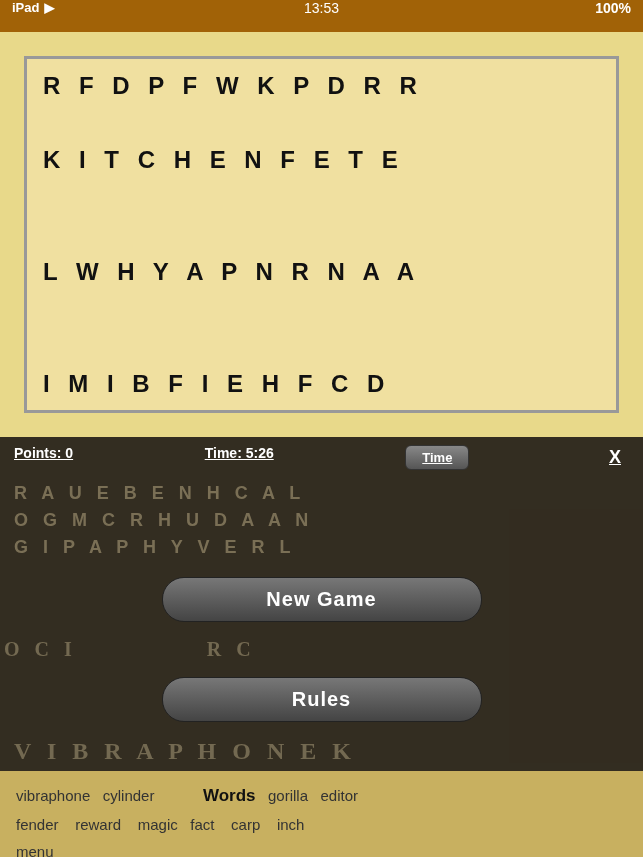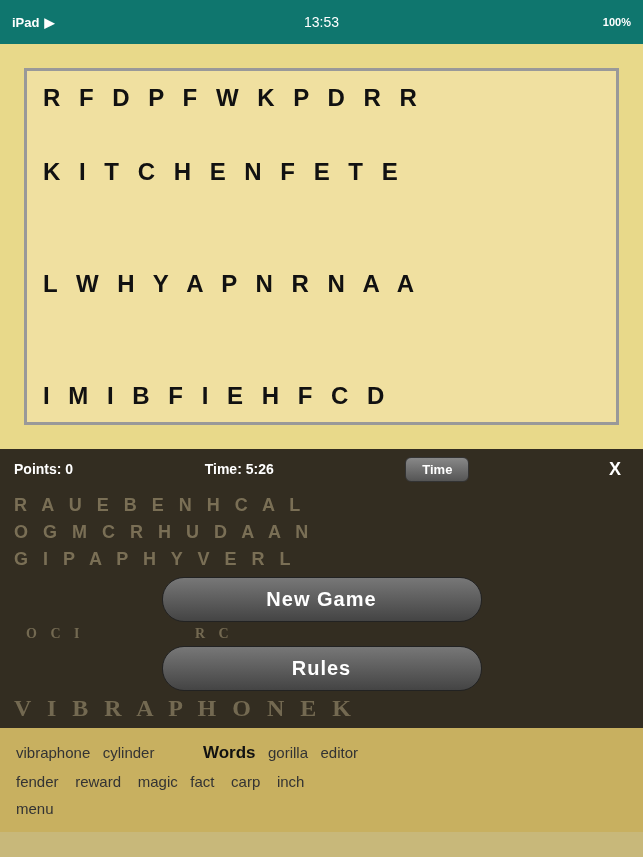--- a/index.html
+++ b/index.html
@@ -8,35 +8,35 @@
       height: 857px;
       overflow: hidden;
       font-family: 'Arial', sans-serif;
       background: #c8b87a;
       position: relative;
     }
 
     
     #status-bar {
       width: 100%;
-      height: 44px;
-      background: #0f766e;
+      height: 32px;
+      background: #a16207;
       display: flex;
-      align-items: center;
+      align-items: flex-start;
       justify-content: space-between;
       padding: 0 12px;
       color: white;
       font-size: 13px;
       font-weight: bold;
       position: relative;
       z-index: 100;
     }
     #status-bar .left { display: flex; align-items: center; gap: 5px; }
     #status-bar .center { position: absolute; left: 50%; transform: translateX(-50%); font-size: 14px; font-weight: normal; }
-    #status-bar .right { font-size: 11px; }
+    #status-bar .right { font-size: 14px; }
 
     
     #grid-area {
       width: 100%;
       background: #e8d98a;
       position: relative;
       overflow: hidden;
     }
 
     
@@ -61,26 +61,27 @@
     #overlay-panel {
       width: 100%;
       background: rgba(30, 25, 20, 0.88);
       position: relative;
       z-index: 10;
     }
 
     
     #stats-bar {
       display: flex;
-      align-items: center;
+      align-items: flex-start;
       justify-content: space-between;
       padding: 8px 14px;
       color: white;
       font-size: 14px;
       font-weight: bold;
+      text-decoration: underline;
     }
 
     #hint-btn {
       background: linear-gradient(to bottom, #888, #555);
       color: white;
       border: 1px solid #333;
       border-radius: 6px;
       padding: 4px 16px;
       font-size: 13px;
       font-weight: bold;
@@ -105,21 +106,21 @@
       font-weight: bold;
       color: rgba(200,190,160,0.6);
       letter-spacing: 5px;
       line-height: 1.5;
     }
 
     
     .action-btn {
       display: block;
       width: 320px;
-      margin: 4px auto;
+      margin: 16px auto;
       padding: 10px 0;
       background: linear-gradient(to bottom, #777, #444);
       color: white;
       font-size: 20px;
       font-weight: bold;
       text-align: center;
       border: 1px solid #222;
       border-radius: 22px;
       cursor: pointer;
       letter-spacing: 1px;
@@ -203,21 +204,21 @@
   <div id="grid-overlay">
     <div class="dim-grid">
       <span>R A U E B E N H C A L</span><br>
       <span>O G M C R H U D A A N</span><br>
       <span>G I P A P H Y V E R L</span>
     </div>
   </div>
 
   <button class="action-btn">New Game</button>
 
-  <div style="padding: 0 26px; font-family: 'Comic Sans MS', cursive; font-size: 14px; font-weight: bold; color: rgba(180,165,130,0.5); letter-spacing: 5px;">
+  <div style="padding: 0 4px; font-family: 'Comic Sans MS', cursive; font-size: 20px; font-weight: bold; color: rgba(180,165,130,0.5); letter-spacing: 5px;">
     O C I &nbsp;&nbsp;&nbsp;&nbsp;&nbsp;&nbsp;&nbsp;&nbsp;&nbsp;&nbsp;&nbsp; R C
   </div>
 
   <button class="action-btn">Rules</button>
 
   <div style="padding: 0 14px 6px; font-family: 'Comic Sans MS', cursive; font-size: 24px; font-weight: bold; color: rgba(180,165,130,0.5); letter-spacing: 5px;">
     V I B R A P H O N E K
   </div>
 </div>
 

